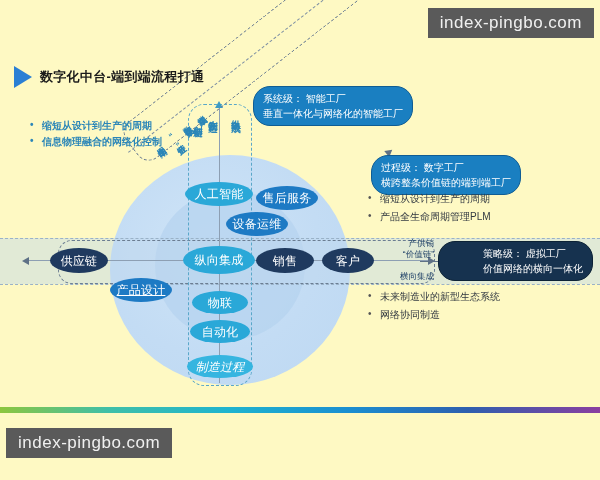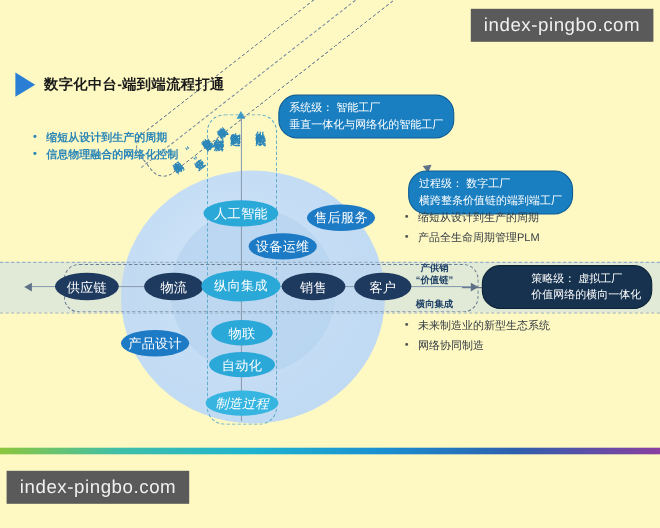--- a/index.html
+++ b/index.html
@@ -110,21 +110,21 @@
 
   
   #diag-labels{
     position:absolute;left:150px;top:146px;
     transform:rotate(-38deg);transform-origin:left top;
     display:flex;gap:5px;align-items:flex-start;
   }
   .dlabel{color:#2b86b8;font-size:8.5px;font-weight:bold;writing-mode:vertical-rl;text-orientation:upright;letter-spacing:.5px;white-space:nowrap;}
 
   
-  #hb-labels{position:absolute;left:356px;top:238px;width:78px;text-align:center;color:#1d3f66;font-size:8.5px;font-weight:bold;line-height:1.35;}
+  #hb-labels{position:absolute;left:356px;top:238px;width:78px;text-align:right;color:#1d3f66;font-size:8.5px;font-weight:normal;line-height:1.35;}
   #hb-labels .sub{margin-top:10px;}
 
   
   #left-bullets{position:absolute;left:30px;top:118px;color:#2b86b8;font-size:10px;line-height:1.55;font-weight:bold;}
   #left-bullets li{margin:0;}
   ul.bl{list-style:none;margin:0;padding:0;}
   ul.bl li{position:relative;padding-left:12px;}
   ul.bl li:before{content:"•";position:absolute;left:0;top:-1px;}
 
   
@@ -190,28 +190,27 @@
     <div class="dlabel">数字化集成</div>
     <div class="dlabel">端集成</div>
   </div>
 
   <div class="node node-light" style="left:185px;top:182px;width:68px;height:24px;">人工智能</div>
   <div class="node node-light" style="left:192px;top:291px;width:56px;height:23px;">物联</div>
   <div class="node node-light" style="left:190px;top:320px;width:60px;height:23px;">自动化</div>
   <div class="node node-sky" style="left:187px;top:355px;width:66px;height:23px;font-style:italic;">制造过程</div>
 
   <div class="node node-dark" style="left:50px;top:248px;width:58px;height:25px;">供应链</div>
-  <div class="node node-dark" style="left:131px;top:248px;width:54px;height:25px;">物流</div>
   <div class="node node-light" style="left:183px;top:246px;width:72px;height:28px;">纵向集成</div>
   <div class="node node-dark" style="left:256px;top:248px;width:58px;height:25px;">销售</div>
   <div class="node node-dark" style="left:322px;top:248px;width:52px;height:25px;">客户</div>
 
-  <div class="node node-blue" style="left:279px;top:186px;width:62px;height:24px;">售后服务</div>
+  <div class="node node-blue" style="left:256px;top:186px;width:62px;height:24px;">售后服务</div>
   <div class="node node-blue" style="left:226px;top:212px;width:62px;height:24px;">设备运维</div>
-  <div class="node node-blue" style="left:110px;top:300px;width:62px;height:24px;">产品设计</div>
+  <div class="node node-blue" style="left:110px;top:278px;width:62px;height:24px;text-decoration:underline;">产品设计</div>
 
   <div id="hb-labels">
     <div>产供销</div>
     <div>“价值链”</div>
     <div class="sub">横向集成</div>
   </div>
   <div id="band-to-banner"></div>
 
   <div class="banner banner-blue" style="left:253px;top:86px;">
     <div>系统级： 智能工厂</div>

